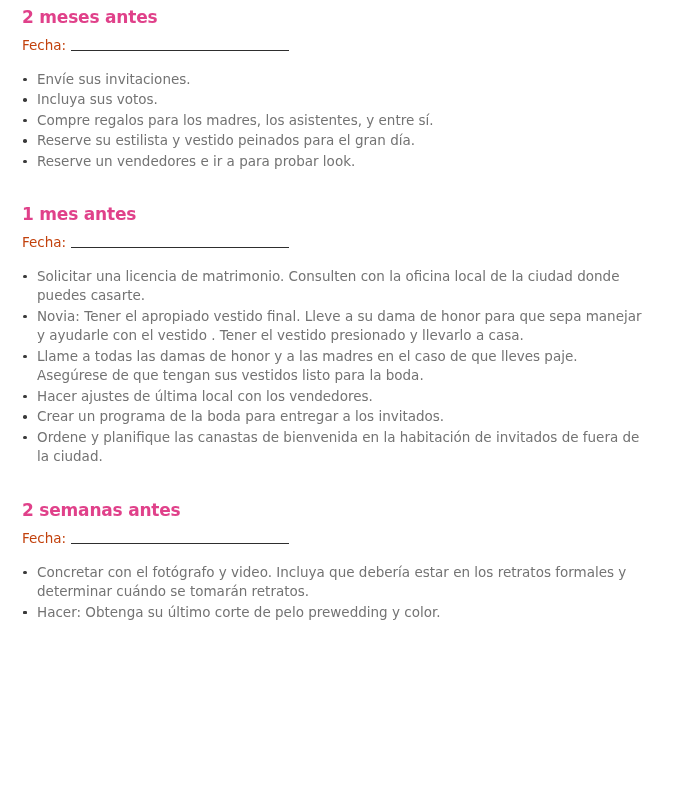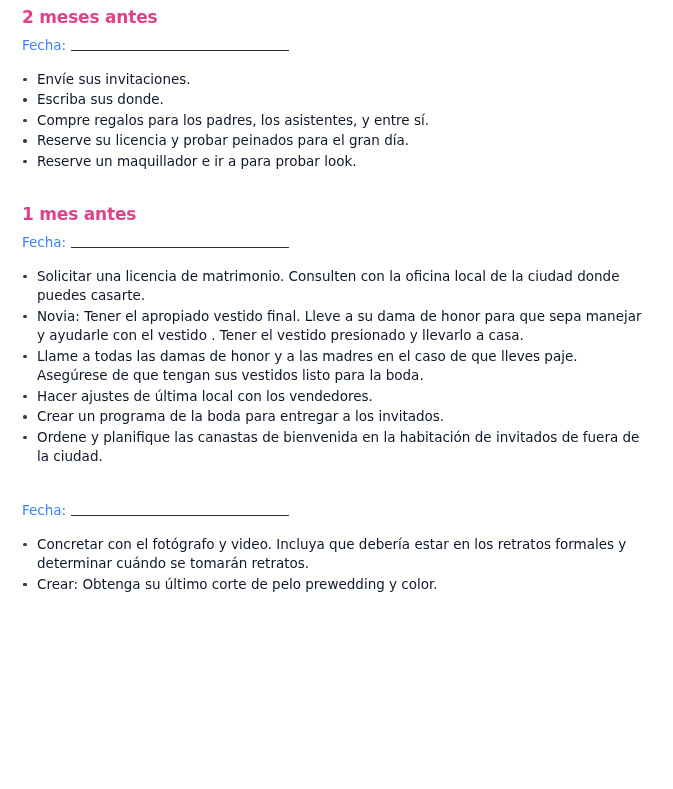--- a/index.html
+++ b/index.html
@@ -37,21 +37,21 @@
     line-height: 1.1;
   }
   .date-line {
     display: flex;
     align-items: flex-end;
     margin: 0 0 17px 0;
     height: 17px;
   }
   .date-label {
     font-size: 13.5px;
-    color: #3b82f6;
+    color: #c2410c;
     line-height: 1;
     white-space: nowrap;
   }
   .date-rule {
     display: block;
     width: 218px;
     height: 0;
     border-bottom: 1.3px solid #2e2e2e;
     margin-left: 5px;
     margin-bottom: 2px;
@@ -59,21 +59,21 @@
   ul.task-list {
     list-style: none;
     margin: 0;
     padding: 0;
   }
   ul.task-list li {
     position: relative;
     padding-left: 15px;
     font-size: 13.5px;
     line-height: 19.5px;
-    color: #0f172a;
+    color: #737373;
     margin-bottom: 1px;
     max-width: 632px;
   }
   ul.task-list li .bullet {
     position: absolute;
     left: 1px;
     top: 8px;
     width: 3.5px;
     height: 3.5px;
     border-radius: 50%;
@@ -94,33 +94,33 @@
       <span class="date-label">Fecha:</span>
       <span class="date-rule"></span>
     </div>
     <ul class="task-list">
       <li>
         <span class="bullet"></span>
         <span class="item-text">Envíe sus invitaciones.</span>
       </li>
       <li>
         <span class="bullet"></span>
-        <span class="item-text">Escriba sus donde.</span>
+        <span class="item-text">Incluya sus votos.</span>
       </li>
       <li>
         <span class="bullet"></span>
-        <span class="item-text">Compre regalos para los padres, los asistentes, y entre sí.</span>
+        <span class="item-text">Compre regalos para los madres, los asistentes, y entre sí.</span>
       </li>
       <li>
         <span class="bullet"></span>
-        <span class="item-text">Reserve su licencia y probar peinados para el gran día.</span>
+        <span class="item-text">Reserve su estilista y vestido peinados para el gran día.</span>
       </li>
       <li>
         <span class="bullet"></span>
-        <span class="item-text">Reserve un maquillador e ir a para probar look.</span>
+        <span class="item-text">Reserve un vendedores e ir a para probar look.</span>
       </li>
     </ul>
   </div>
 
   <div class="section">
     <h2 class="section-heading">1 mes antes</h2>
     <div class="date-line">
       <span class="date-label">Fecha:</span>
       <span class="date-rule"></span>
     </div>
@@ -146,32 +146,33 @@
         <span class="item-text">Crear un programa de la boda para entregar a los invitados.</span>
       </li>
       <li>
         <span class="bullet"></span>
         <span class="item-text">Ordene y planifique las canastas de bienvenida en la habitación de invitados de fuera de la ciudad.</span>
       </li>
     </ul>
   </div>
 
   <div class="section">
+    <h2 class="section-heading">2 semanas antes</h2>
     <div class="date-line">
       <span class="date-label">Fecha:</span>
       <span class="date-rule"></span>
     </div>
     <ul class="task-list">
       <li>
         <span class="bullet"></span>
         <span class="item-text">Concretar con el fotógrafo y video. Incluya que debería estar en los retratos formales y determinar cuándo se tomarán retratos.</span>
       </li>
       <li>
         <span class="bullet"></span>
       </li>
       <li>
         <span class="bullet"></span>
-        <span class="item-text">Crear: Obtenga su último corte de pelo prewedding y color.</span>
+        <span class="item-text">Hacer: Obtenga su último corte de pelo prewedding y color.</span>
       </li>
     </ul>
   </div>
 
 </div>
 
 </body></html>

